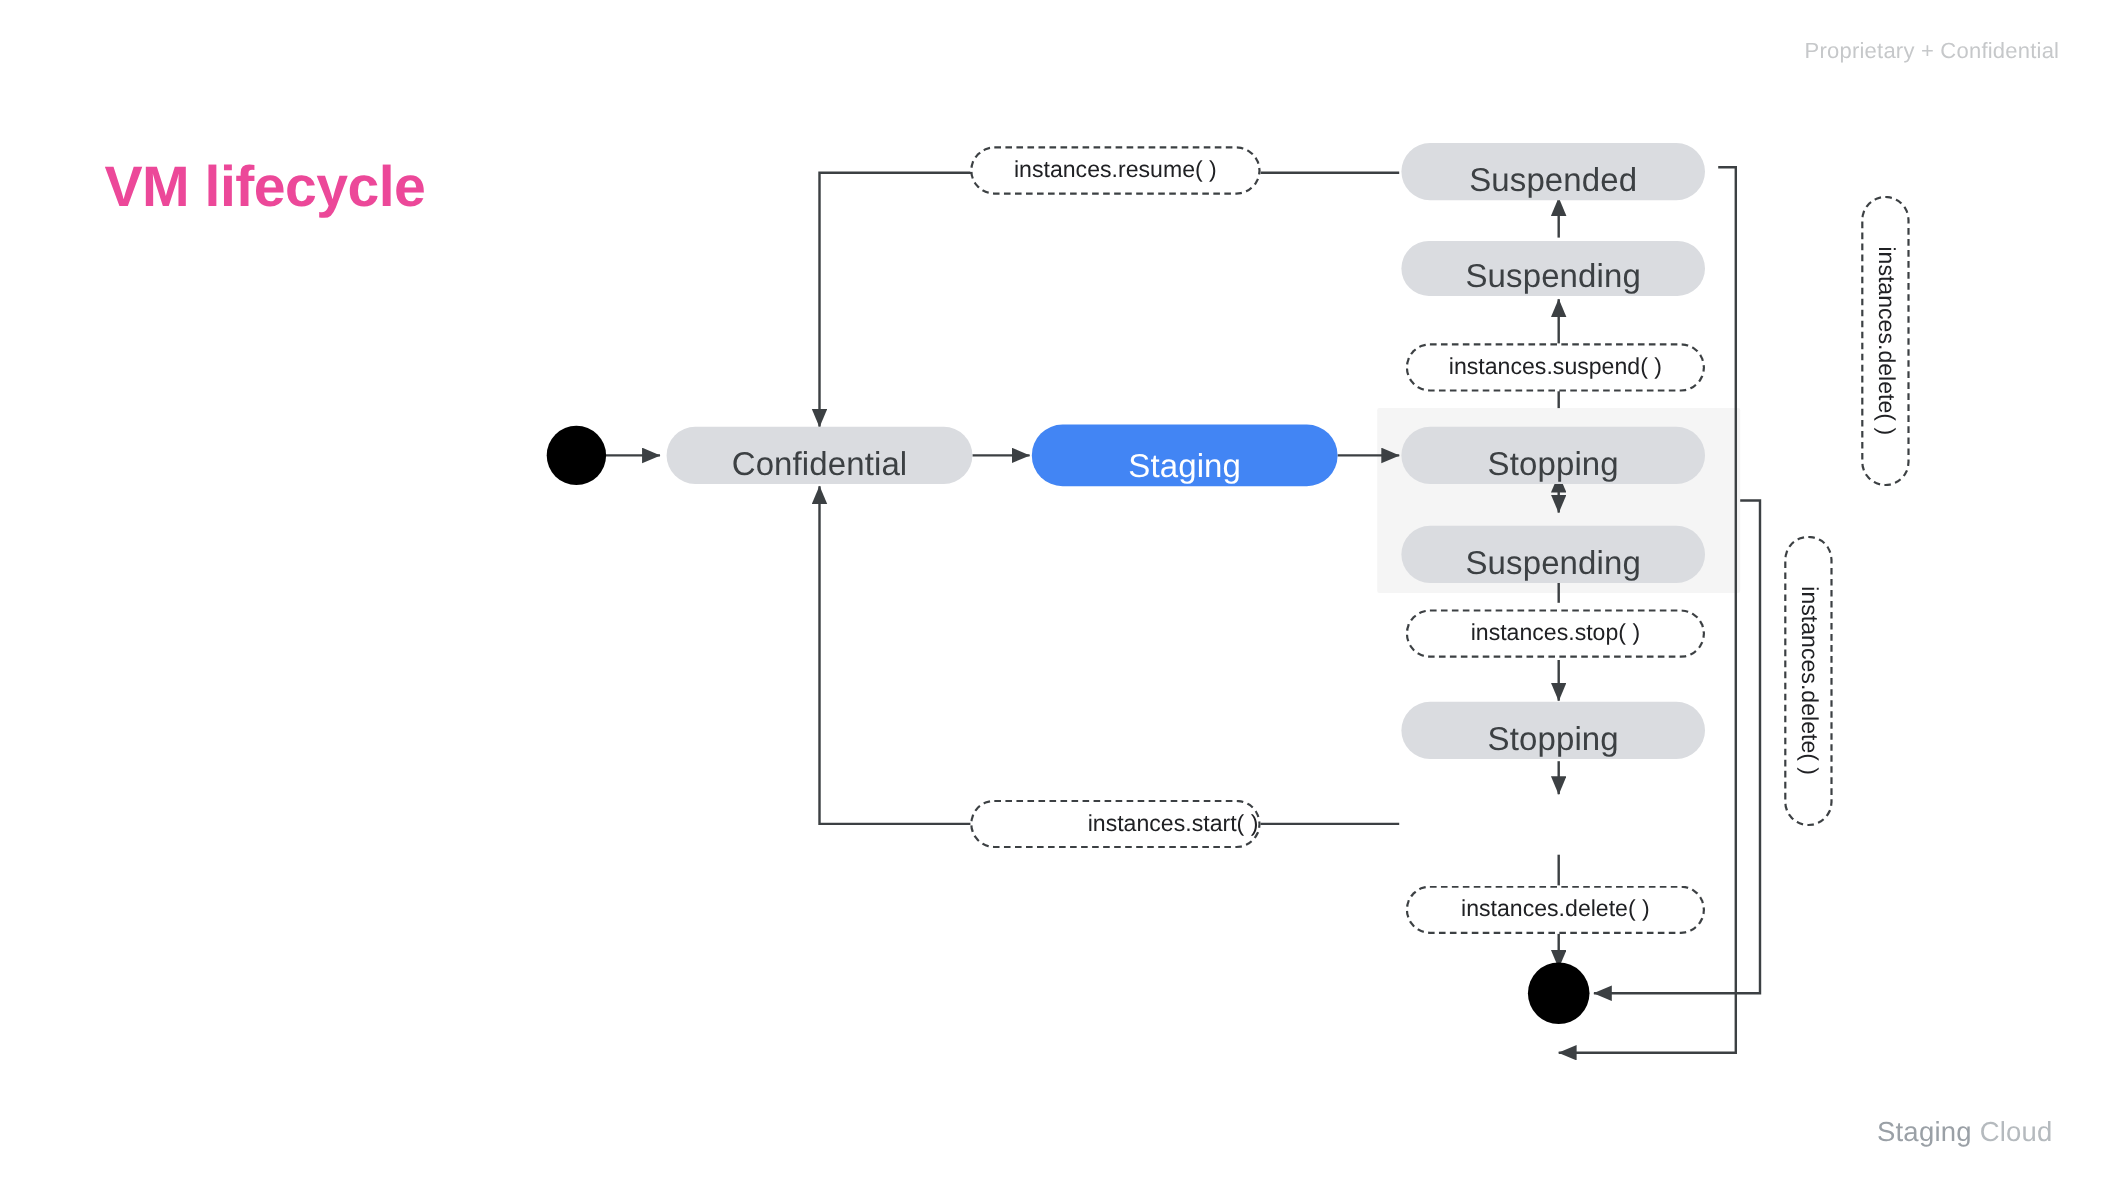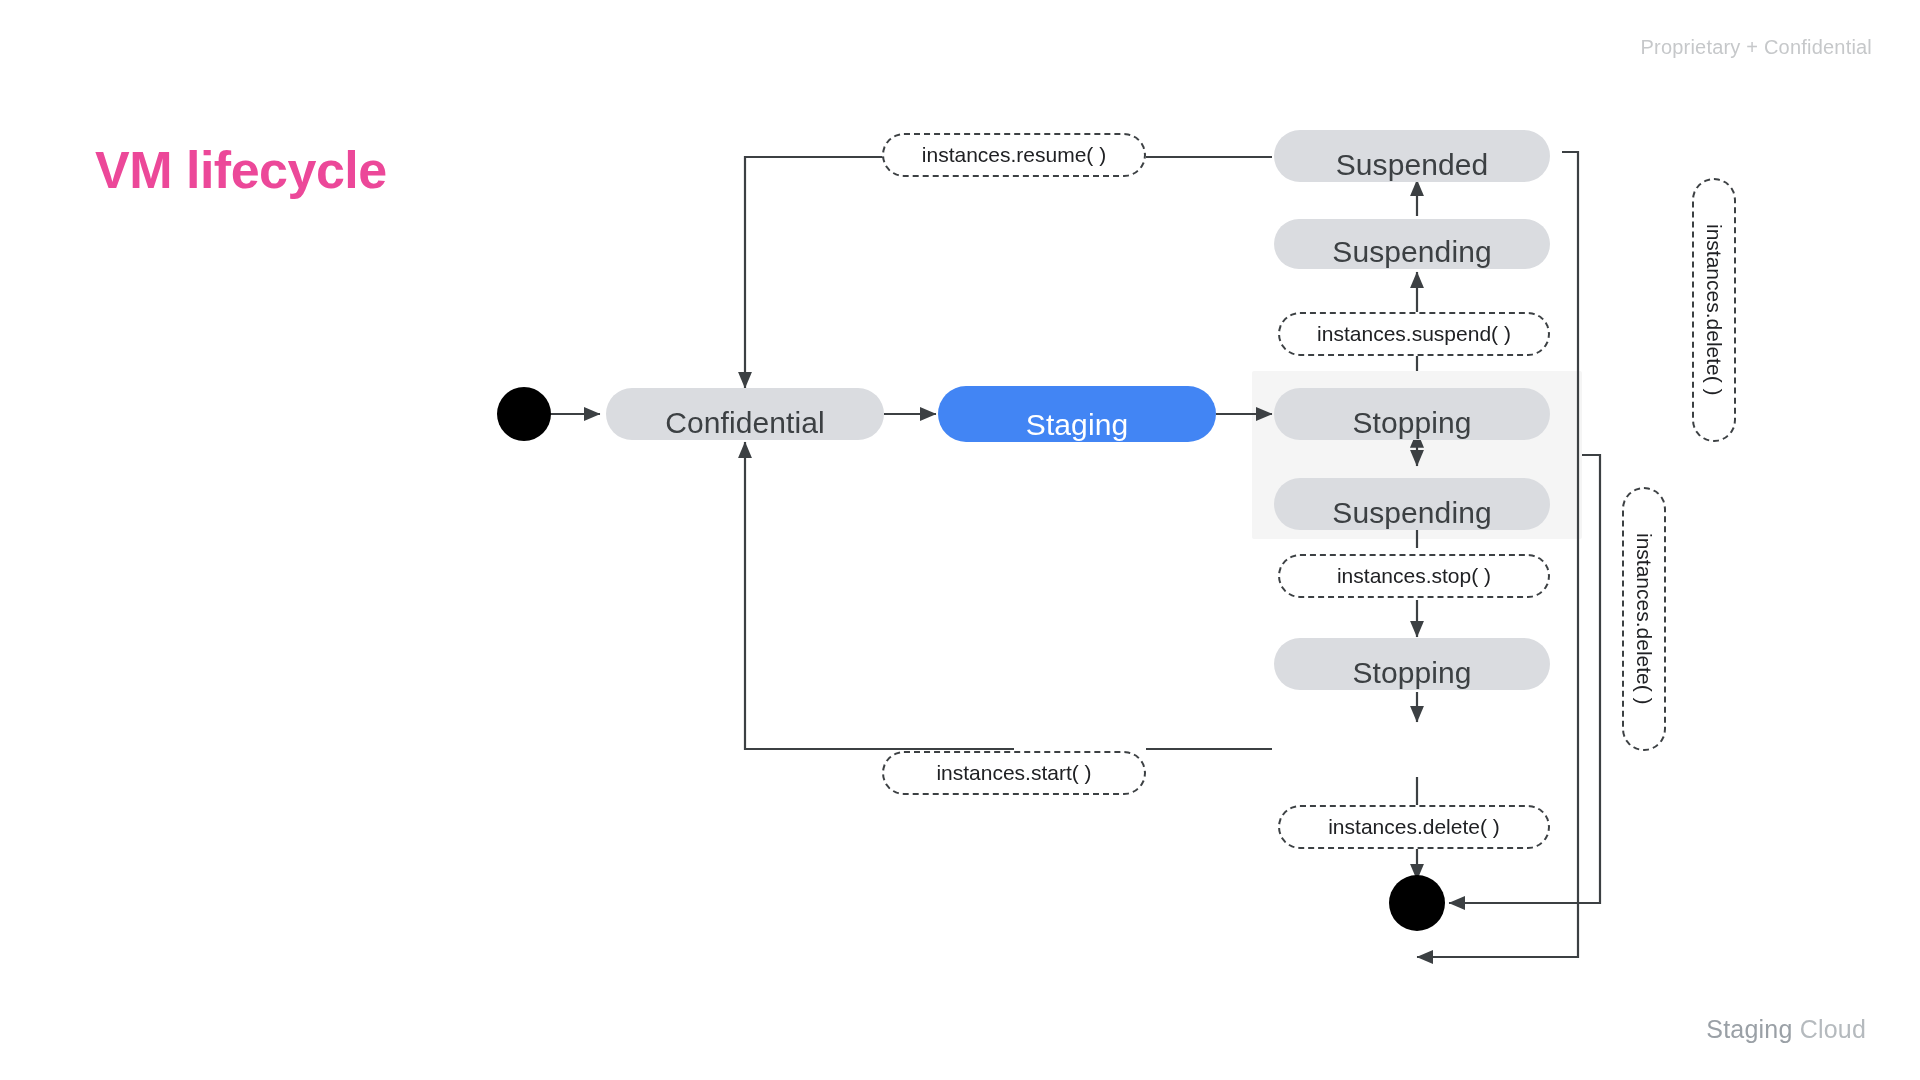--- a/index.html
+++ b/index.html
@@ -211,21 +211,21 @@
   </div>
 
   <div class="trans" style="left:1278px; top:312px; width:272px; height:44px;">
     <span>instances.suspend( )</span>
   </div>
 
   <div class="trans" style="left:1278px; top:554px; width:272px; height:44px;">
     <span>instances.stop( )</span>
   </div>
 
-  <div class="trans" style="left:882px; top:751px; width:264px; height:44px;">
+  <div class="trans" style="left:882px; top:727px; width:264px; height:44px;justify-content:flex-end;">
     <span>instances.start( )</span>
   </div>
 
   <div class="trans" style="left:1278px; top:805px; width:272px; height:44px;">
     <span>instances.delete( )</span>
   </div>
 
   <div class="trans vertical" style="left:1692px; top:178px; width:44px; height:264px;">
     <span>instances.delete( )</span>
   </div>

